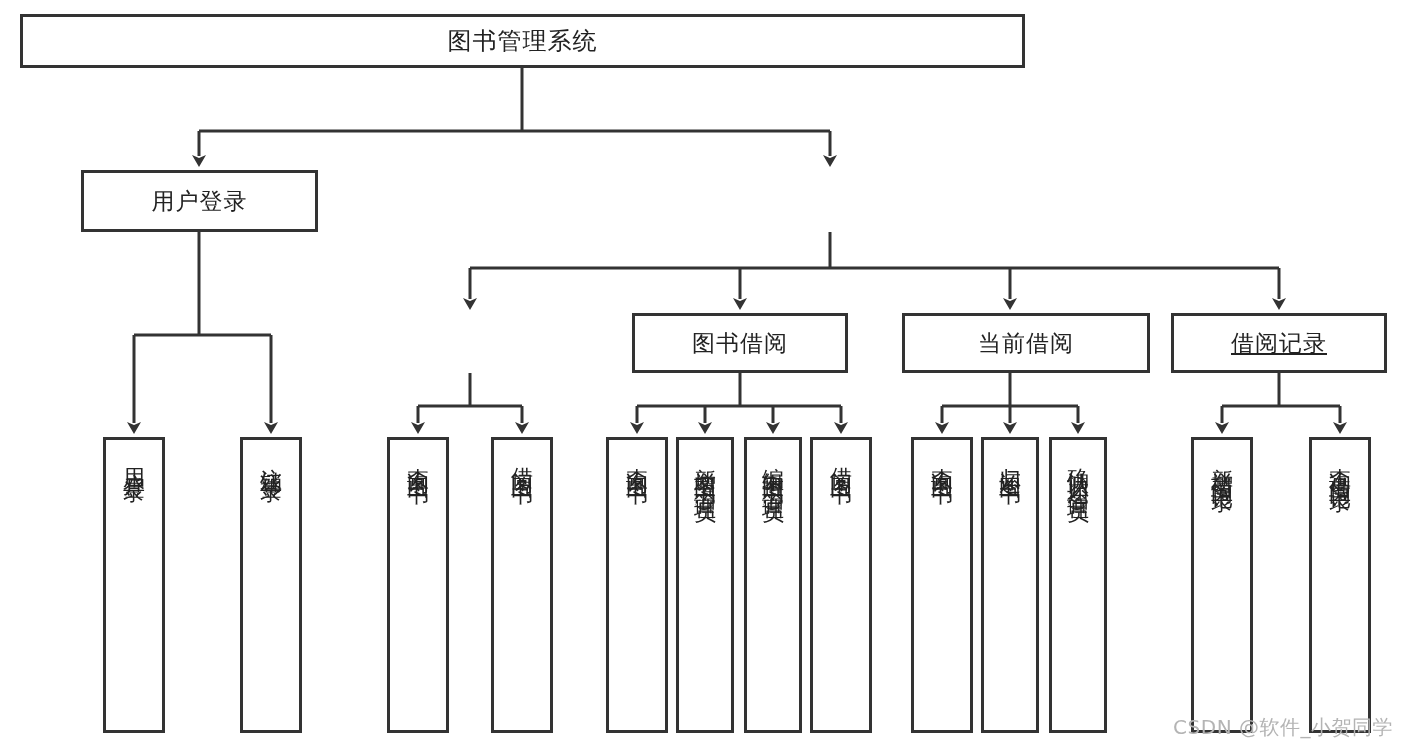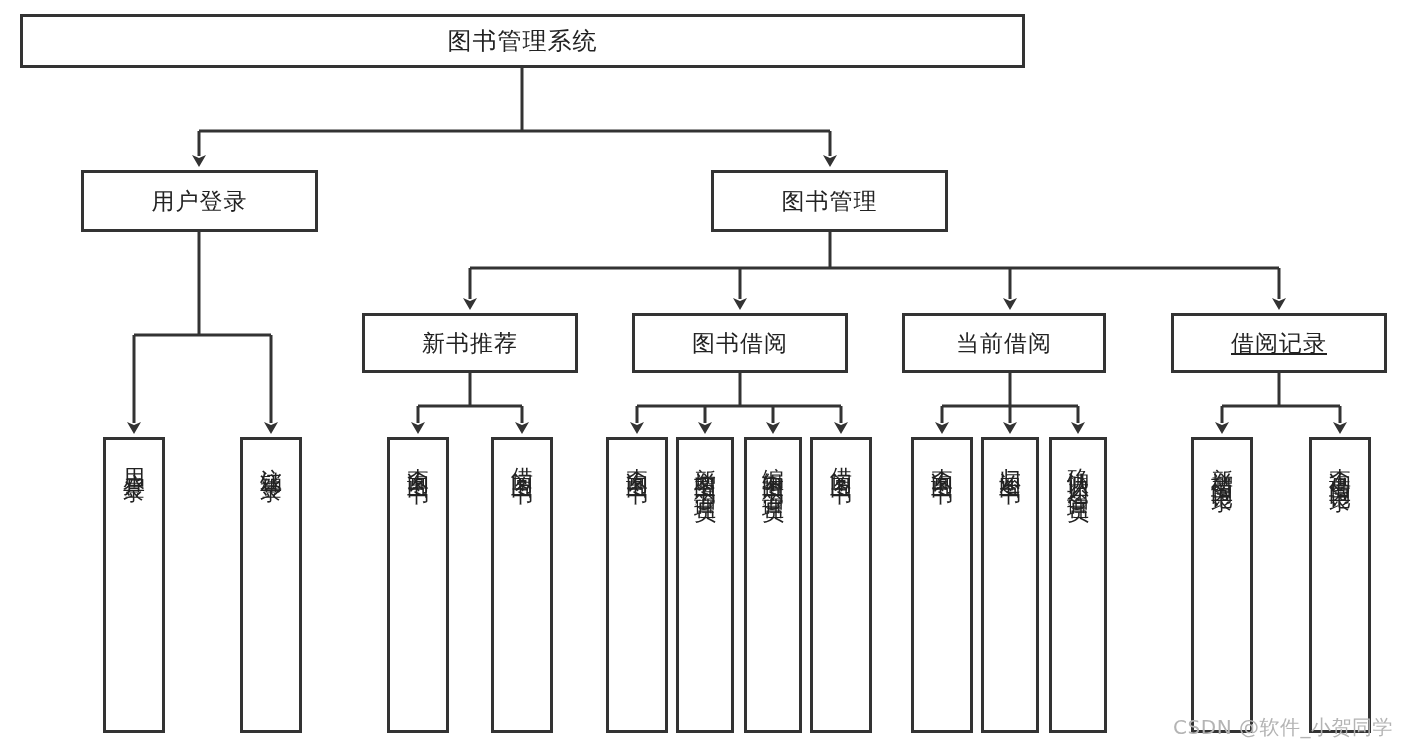--- a/index.html
+++ b/index.html
@@ -121,31 +121,25 @@
     </g>
   </svg>
 
   <div class="node horiz root" style="left:20px; top:14px; width:1005px; height:54px;">
     <span>图书管理系统</span>
   </div>
 
   <div class="node horiz" style="left:81px; top:170px; width:237px; height:62px;">
     <span>用户登录</span>
   </div>
-  <div class="node horiz" style="left:711px; top:170px; width:237px; height:62px;">
-    <span>图书管理</span>
-  </div>
 
-  <div class="node horiz" style="left:362px; top:313px; width:216px; height:60px;">
-    <span>新书推荐</span>
-  </div>
   <div class="node horiz" style="left:632px; top:313px; width:216px; height:60px;">
     <span>图书借阅</span>
   </div>
-  <div class="node horiz" style="left:902px; top:313px; width:204px; height:60px;">
+  <div class="node horiz" style="left:902px; top:313px; width:248px; height:60px;">
     <span>当前借阅</span>
   </div>
   <div class="node horiz" style="left:1171px; top:313px; width:216px; height:60px;text-decoration:underline;">
     <span>借阅记录</span>
   </div>
 
   <div class="node vert" style="left:103px; top:437px; width:62px; height:296px;">
     <span class="vtext">用户登录</span>
   </div>
   <div class="node vert" style="left:240px; top:437px; width:62px; height:296px;">

